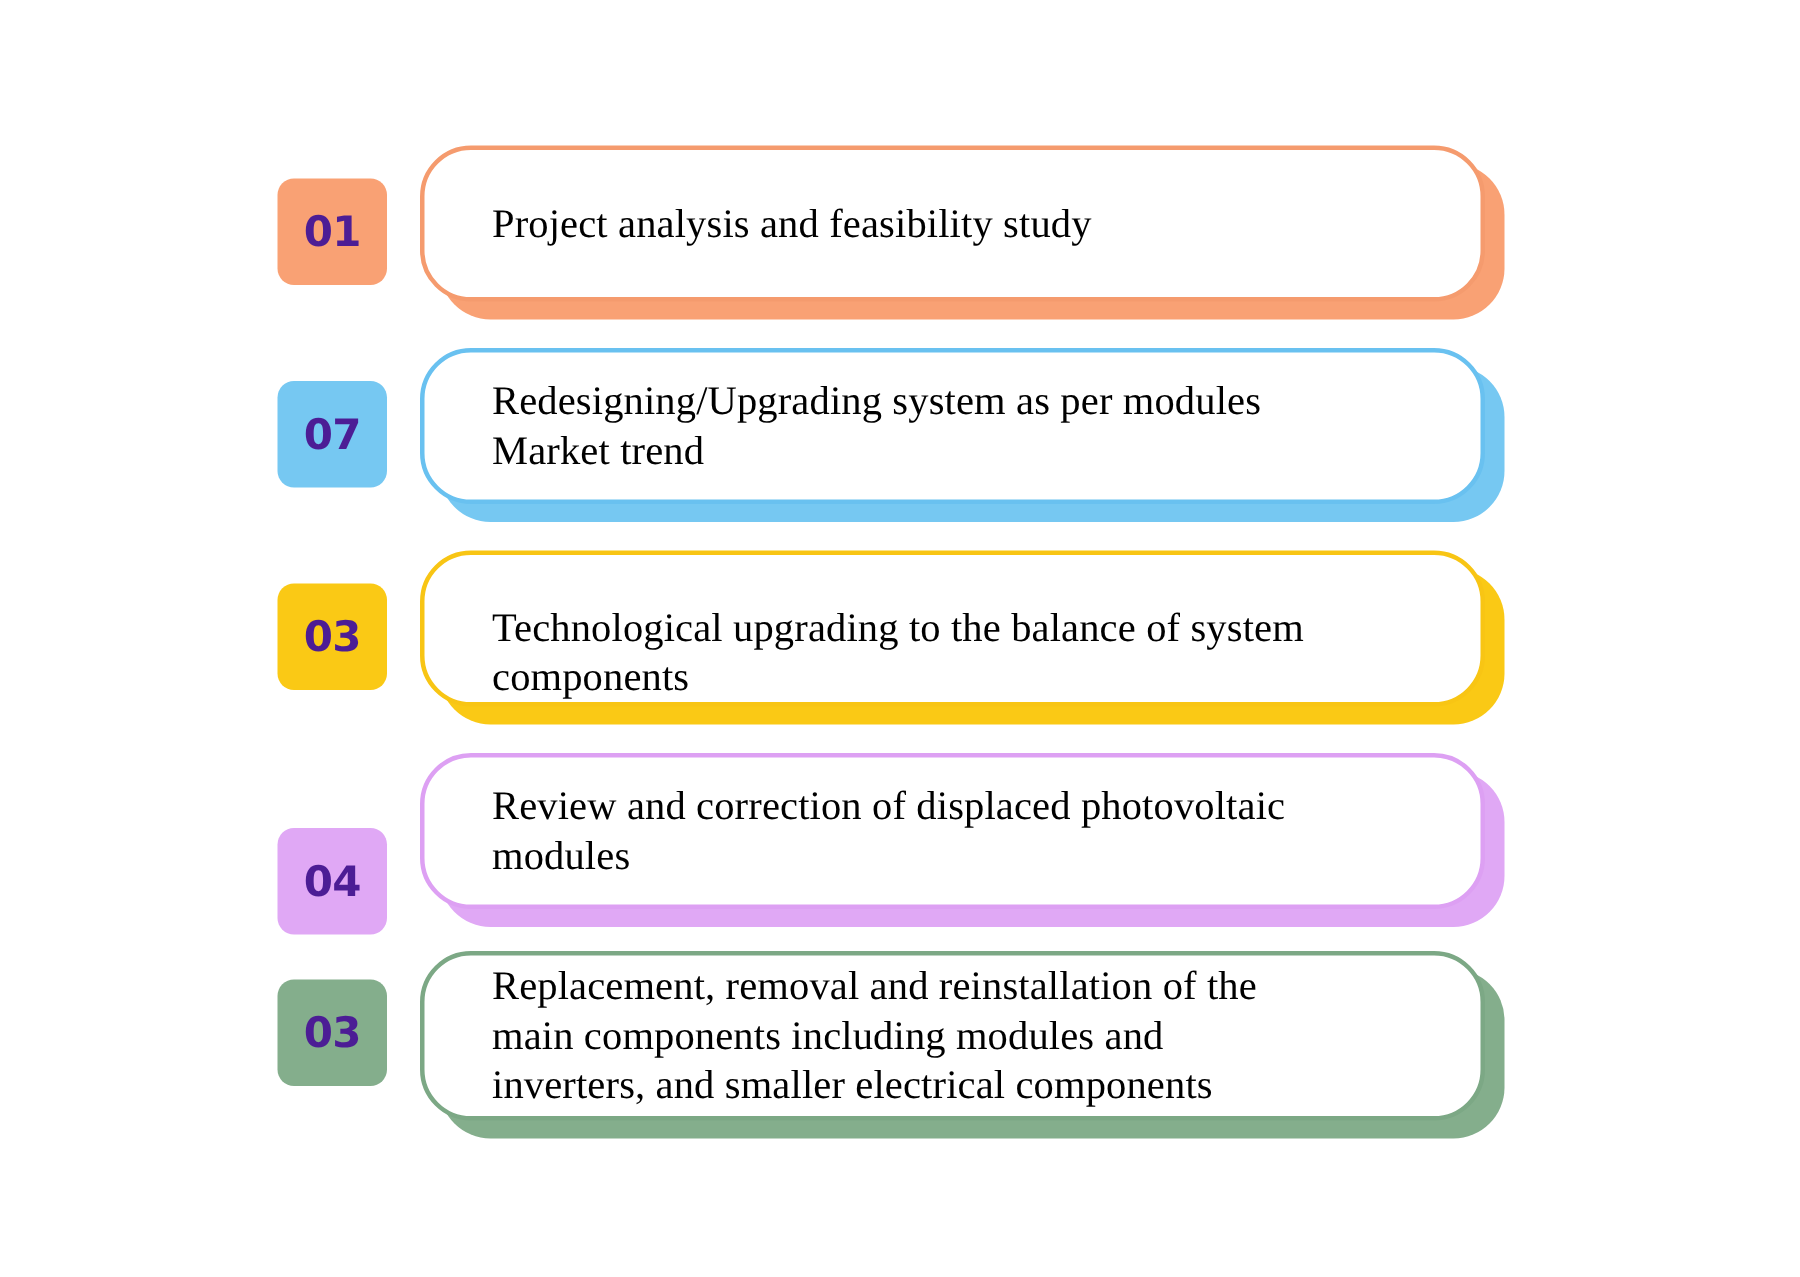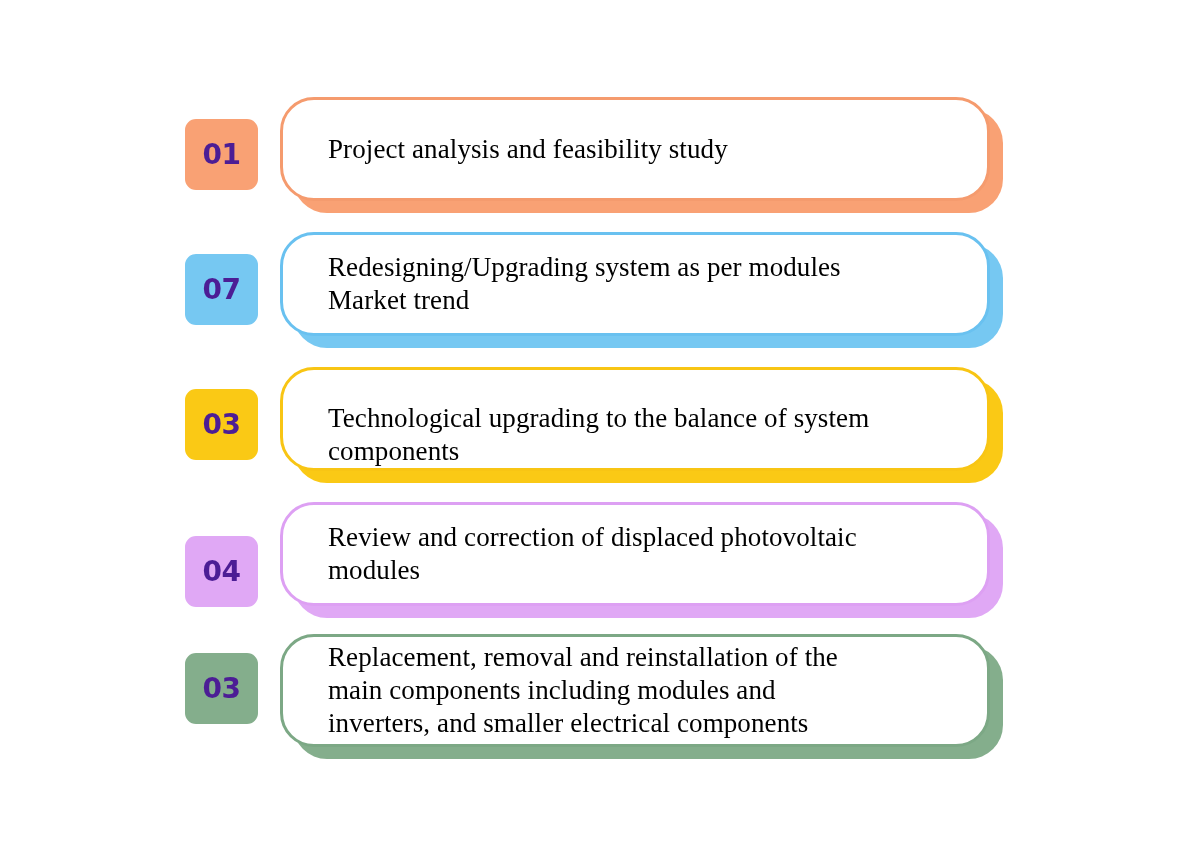--- a/index.html
+++ b/index.html
@@ -114,21 +114,21 @@
       <div class="step-badge" style="top: 389px; background: rgb(250, 201, 21);">
         <span class="step-badge-number">03</span>
       </div>
       <div class="step-card" style="top: 367px; height: 104px; border-color: rgb(248, 197, 20); align-items: flex-end;">
         <p class="step-text">Technological upgrading to the balance of system
 components</p>
       </div>
     </div>
     <div class="step-row">
       <div class="step-card-shadow" style="top: 514px; height: 104px; background: rgb(224, 168, 245);"></div>
-      <div class="step-badge" style="top: 536px; background: rgb(224, 168, 245);">
+      <div class="step-badge" style="top: 552px; background: rgb(224, 168, 245);">
         <span class="step-badge-number">04</span>
       </div>
       <div class="step-card" style="top: 502px; height: 104px; border-color: rgb(221, 160, 243);">
         <p class="step-text">Review and correction of displaced photovoltaic
 modules</p>
       </div>
     </div>
     <div class="step-row">
       <div class="step-card-shadow" style="top: 646px; height: 113px; background: rgb(132, 174, 140);"></div>
       <div class="step-badge" style="top: 653px; background: rgb(132, 174, 140);">

